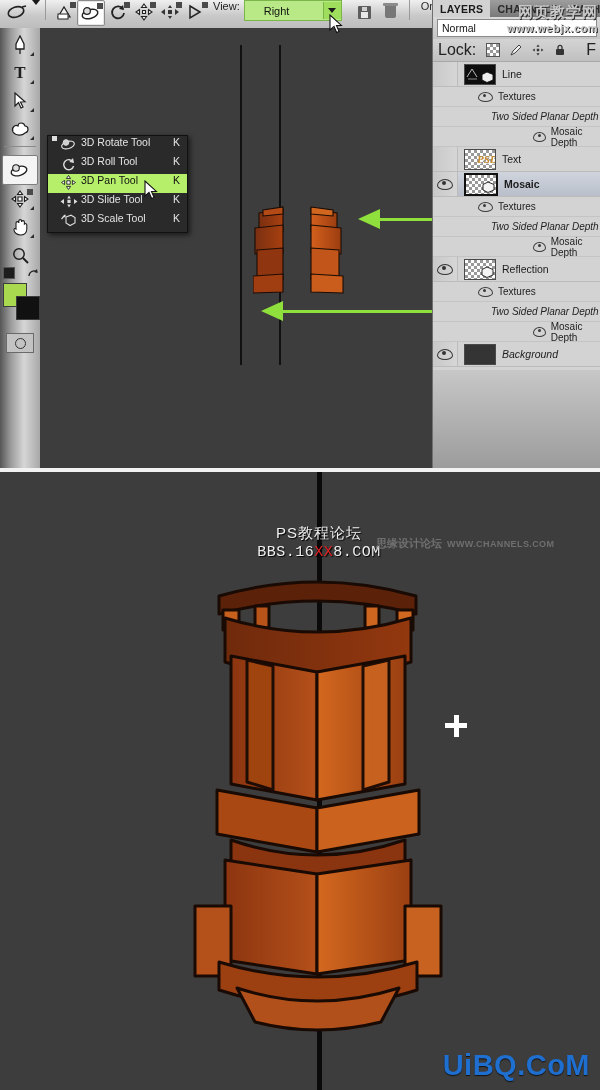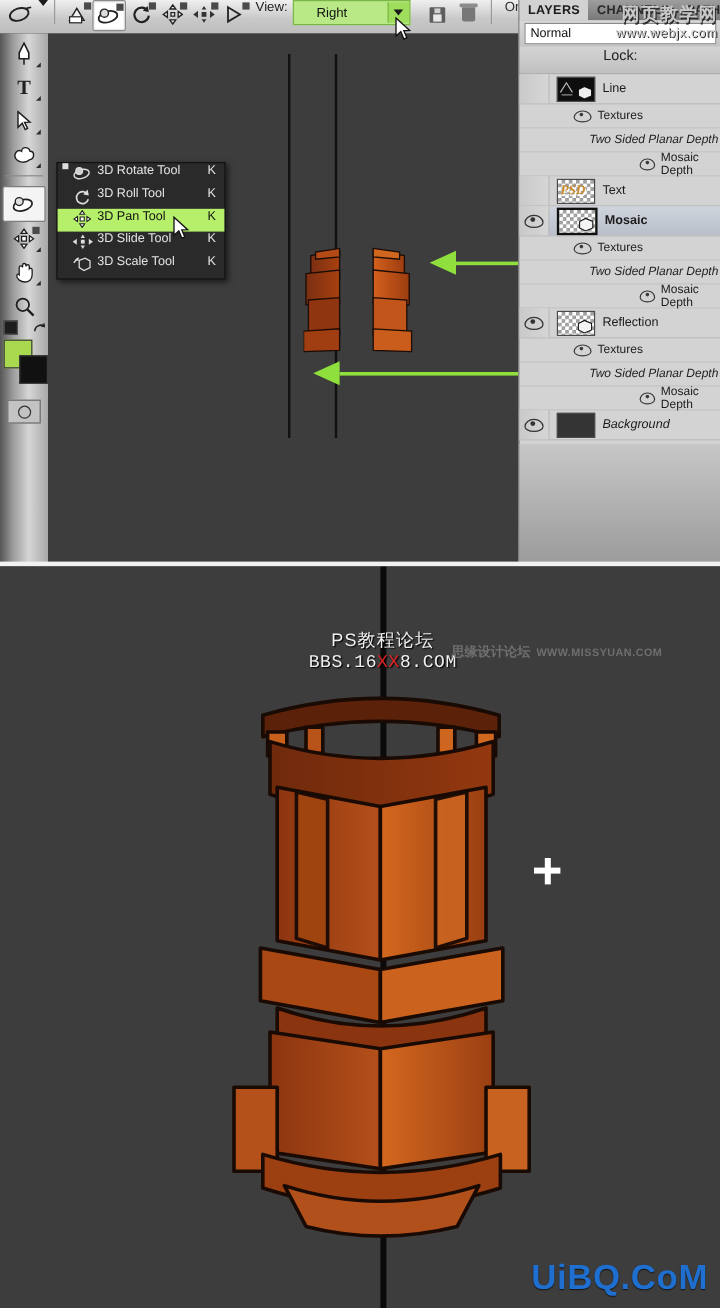--- a/index.html
+++ b/index.html
@@ -87,22 +87,22 @@
   #tabs{height:17px;display:flex;align-items:flex-end;
         background:linear-gradient(#9e9e9e,#787878);}
   #tabs .tab{font-size:10.5px;font-weight:bold;color:#2a2a2a;padding:19px 7px 2px 7px;
      letter-spacing:.3px;}
   #tabs .tab.act{background:#d2d2d2;color:#1a1a1a;}
   #blend-row{height:22px;display:flex;align-items:center;padding:0 4px;
      background:linear-gradient(#d9d9d9,#c4c4c4);}
   #blend-sel{flex:1;height:16px;background:#fff;border:1px solid #8b8b8b;
      font-size:10.5px;color:#111;padding-left:4px;line-height:16px;}
   #lock-row{height:22px;display:flex;align-items:center;padding:0 5px;gap:10px;
-     background:linear-gradient(#d4d4d4,#c0c0c0);font-size:12px;color:#222;
-     border-bottom:1px solid #a7a7a7;flex-direction:column;}
+     background:linear-gradient(#d4d4d4,#c0c0c0);font-size:16px;color:#222;
+     border-bottom:1px solid #a7a7a7;}
   .lk{width:12px;height:12px;display:flex;align-items:center;justify-content:center;}
   .checker{background-image:
      linear-gradient(45deg,#999 25%,transparent 25%,transparent 75%,#999 75%),
      linear-gradient(45deg,#999 25%,transparent 25%,transparent 75%,#999 75%);
      background-size:6px 6px;background-position:0 0,3px 3px;background-color:#fff;}
   #layer-list{position:relative;background:#d3d3d3;}
   .lrow{position:relative;height:24px;display:flex;align-items:center;
      border-bottom:1px solid #bcbcbc;font-size:10.5px;color:#1c1c1c;}
   .lrow.selected{background:linear-gradient(#cfd4dd,#b9bfca);font-weight:bold;}
   .eyecol{width:24px;height:24px;display:flex;align-items:center;justify-content:center;
@@ -123,21 +123,21 @@
   .sub .eye-s:after{content:"";position:absolute;left:3.5px;top:1.2px;width:3.5px;height:3.5px;
      border-radius:50%;background:#3a3a3a;}
   .sub.ind1{padding-left:45px;}
   .sub.ind2{padding-left:58px;font-style:italic;color:#222;}
   .sub.ind3{padding-left:100px;}
 
   
   #wm-top{position:absolute;right:2px;top:3px;text-align:right;z-index:40;
      color:#c9c9c9;text-shadow:1px 1px 0 #2e2e2e;}
   #wm-top .cn{font-size:15px;font-weight:bold;letter-spacing:1px;}
-  #wm-top .en{font-size:11px;font-weight:normal;letter-spacing:.5px;}
+  #wm-top .en{font-size:11px;font-weight:bold;letter-spacing:.5px;}
 
   
   #divider{position:absolute;left:0;top:468px;width:600px;height:4px;background:#f2f2f2;}
   #canvas-bot{position:absolute;left:0;top:472px;width:600px;height:618px;
      background:#3d3d3d;overflow:hidden;}
   #center-rod{position:absolute;left:317px;top:0;width:5px;height:618px;background:#0a0a0a;}
   #obj-big{position:absolute;left:185px;top:50px;width:265px;height:512px;}
   #move-cursor{position:absolute;left:445px;top:715px;width:22px;height:22px;z-index:30;}
   #mc-h{position:absolute;left:0;top:8px;width:22px;height:5px;background:#fff;}
   #mc-v{position:absolute;left:8.5px;top:0;width:5px;height:22px;background:#fff;}
@@ -458,21 +458,21 @@
       <span>Two Sided Planar Depth</span>
     </div>
     <div class="sub ind3">
       <span class="eye-s"></span>
       <span>Mosaic Depth</span>
     </div>
 
     <div class="lrow">
       <span class="eyecol"></span>
       <span class="thumb checker">
-        <span style="position:absolute;left:2px;top:3px;font:italic bold 11px 'Liberation Serif',serif;color:#c98b2e;text-shadow:1px 1px 0 #fff;text-align:center;">PSD</span>
+        <span style="position:absolute;left:12px;top:3px;font:italic bold 11px 'Liberation Serif',serif;color:#c98b2e;text-shadow:1px 1px 0 #fff;text-align:center;">PSD</span>
       </span>
       <span class="lname">Text</span>
     </div>
 
     <div class="lrow selected">
       <span class="eyecol">
         <span class="eye"></span>
       </span>
       <span class="thumb sel-th checker">
         <svg class="cube-badge" viewBox="0 0 13 12">
@@ -594,16 +594,16 @@
   </div>
 </div>
 
 <div id="ps-text">
   <div class="l1">PS教程论坛</div>
   <div class="l2"><span>BBS.16</span><span class="rd">XX</span><span>8.COM</span></div>
 </div>
 
 <div id="wm-bot">
   <span class="cn">思缘设计论坛</span>
-  <span class="en">WWW.MISSYUAN.COM</span>
+  <span class="en">WWW.CHANNELS.COM</span>
 </div>
 
 <div id="uibq">UiBQ.CoM</div>
 
 </body></html>

